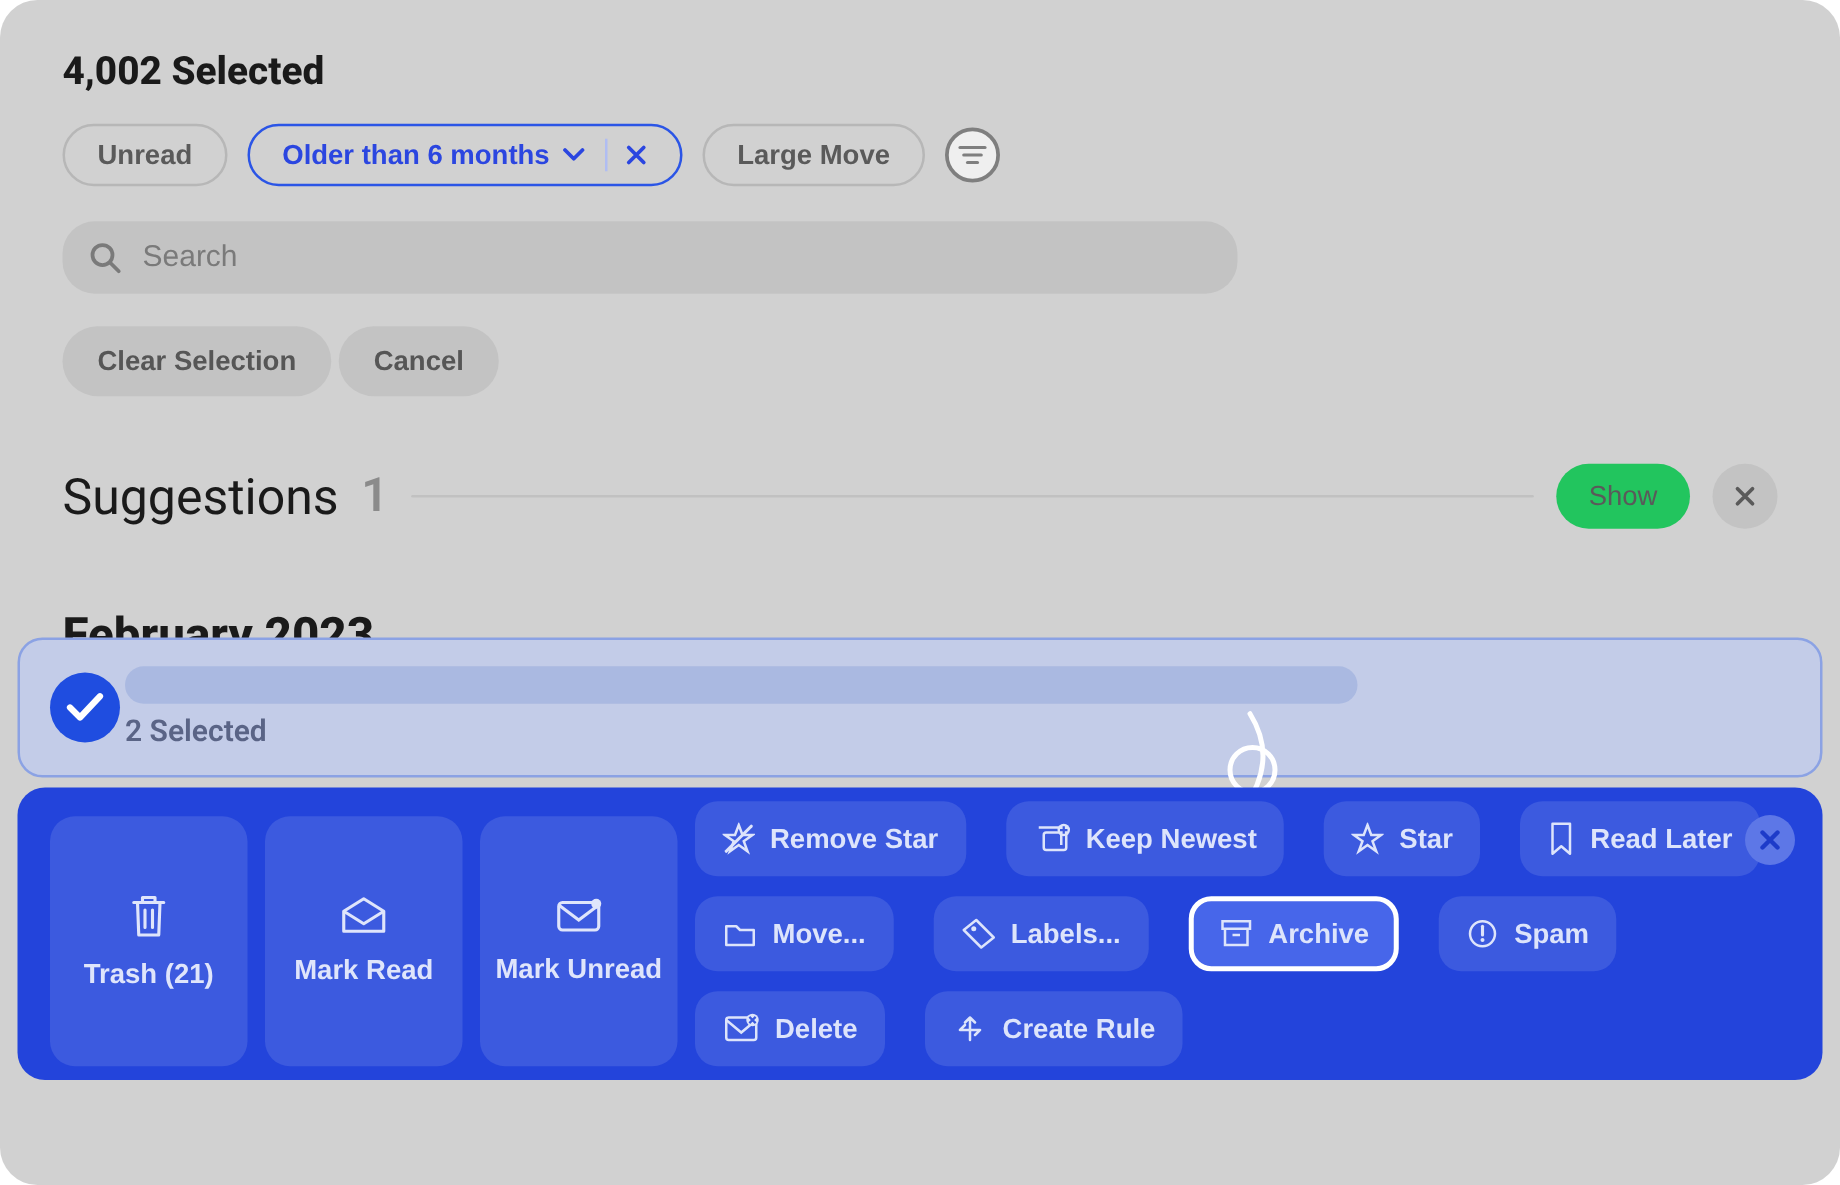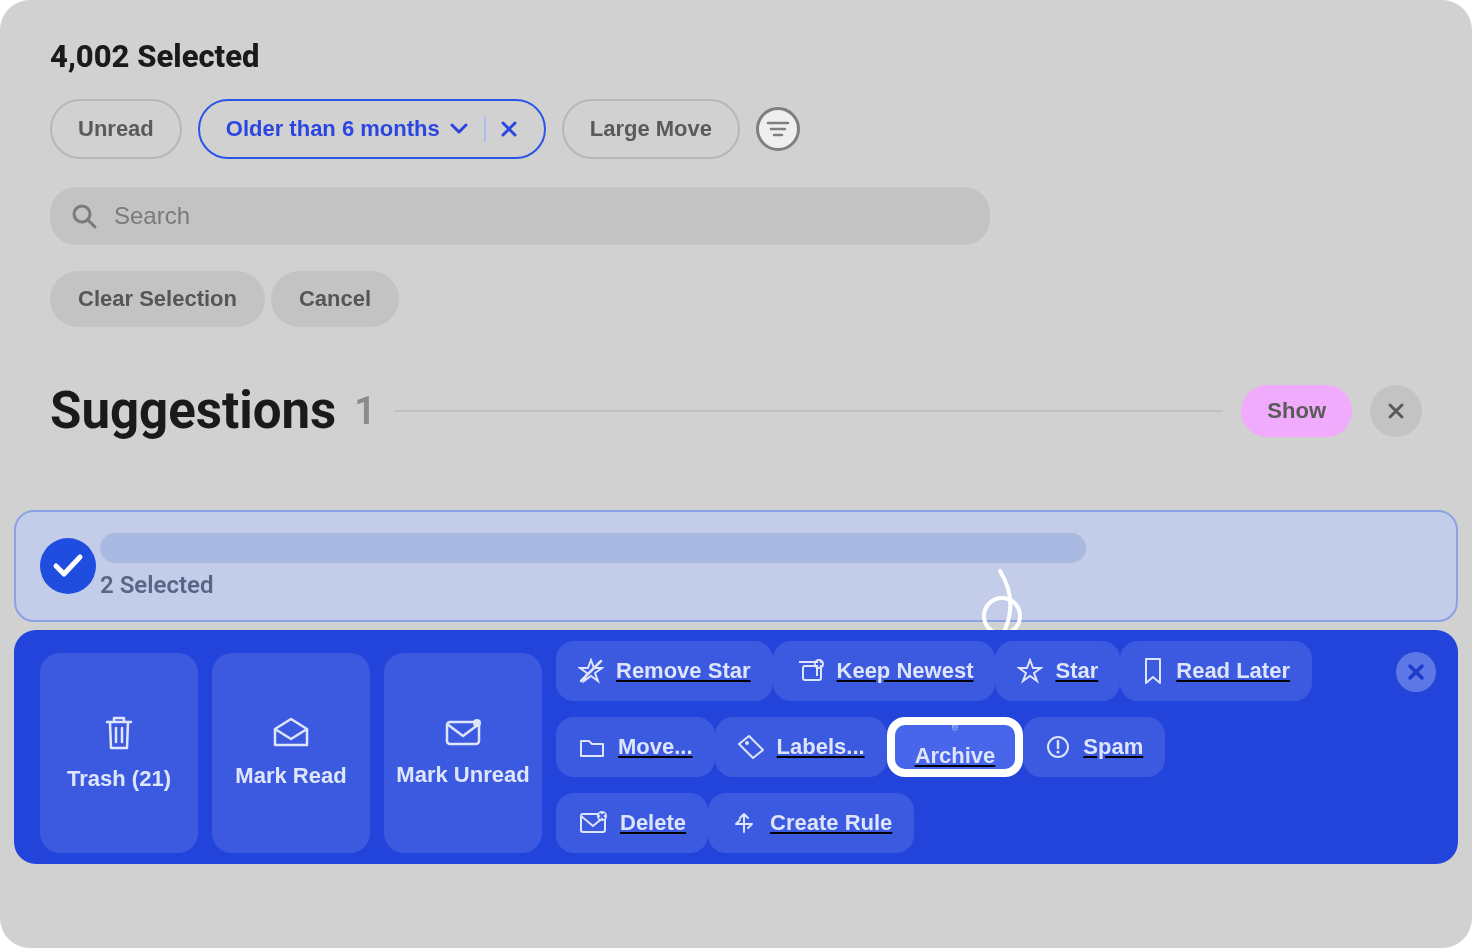--- a/index.html
+++ b/index.html
@@ -14,21 +14,21 @@
     background:#d1d1d1;
     border-radius:30px;
   }
   .content { padding:28px 50px 0 50px; }
   .page-title {
     font-size:31px; font-weight:800; color:#1a1a1a; margin:10px 0 24px 0;
   }
   .filter-row { display:flex; align-items:center; gap:16px; margin-bottom:28px; }
   .pill {
     display:inline-flex; align-items:center; gap:10px;
-    height:60px; padding:0 26px;
+    height:50px; padding:0 26px;
     border-radius:999px; border:2px solid #b7b7b7;
     font-size:22px; font-weight:600; color:#5a5a5a;
     background:transparent;
   }
   .pill-active {
     border-color:#2b55e6; color:#2b46e0; background:transparent;
   }
   .pill-active .sep { width:2px; height:26px; background:#b0bdf2; margin:0 4px 0 6px; }
   .pill-active .x { color:#2b46e0; font-size:22px; font-weight:700; }
   .chev { font-size:18px; color:#2b46e0; }
@@ -47,27 +47,27 @@
     font-size:24px; color:#6a6a6a; font-weight:500;
   }
   .search-bar input::placeholder { color:#7a7a7a; }
   .sel-row { display:flex; gap:6px; margin-bottom:54px; }
   .gray-pill {
     background:#c3c3c3; border:0; border-radius:999px;
     height:56px; padding:0 28px; font-size:22px; font-weight:600; color:#565656;
   }
   .sugg-row { display:flex; align-items:center; gap:18px; margin-bottom:64px; }
   .sugg-title {
-    font-size:51px; font-weight:700; color:#1a1a1a;
+    font-size:40px; font-weight:400; color:#1a1a1a;
   }
   .sugg-count { font-size:38px; font-weight:600; color:#8b8b8b; }
   .divider { flex:1; height:2px; background:#c1c1c1; border-radius:1px; }
   .show-btn {
-    background:#f0abfc; border:0; border-radius:999px;
-    height:52px; padding:0 26px; font-size:22px; font-weight:700; color:#5a5a5a;
+    background:#22c55e; border:0; border-radius:999px;
+    height:52px; padding:0 26px; font-size:22px; font-weight:400; color:#5a5a5a;
   }
   .close-circ {
     width:52px; height:52px; border-radius:50%; background:#c3c3c3;
     display:flex; align-items:center; justify-content:center; border:0;
   }
   .month-title {
     font-size:38px; font-weight:800; color:#1a1a1a; margin-bottom:28px;
   }
   .selected-card {
     position:absolute; left:14px; right:14px; top:510px; height:112px;
@@ -88,30 +88,30 @@
   }
   .big-btn {
     width:158px; height:200px; border-radius:20px;
     background:#3c5adf; color:#dfe5fb;
     display:flex; flex-direction:column; align-items:center; justify-content:center; gap:14px;
     font-size:22px; font-weight:700; border:0;margin-top:12px;
   }
   .small-grid {
     display:flex; flex-direction:column; gap:16px; flex:1;
   }
-  .small-row { display:flex; gap:0;text-decoration:underline; }
+  .small-row { display:flex; gap:32px; }
   .chip {
     display:inline-flex; align-items:center; gap:12px;
     height:60px; padding:0 22px; border-radius:18px;
     background:#3c5adf; color:#dde4fb;
     font-size:22px; font-weight:700; border:0;
     white-space:nowrap;
   }
   .chip.highlight {
-    background:#4766ea; border:8px solid #ffffff; padding:0 20px;flex-direction:column;
+    background:#4766ea; border:4px solid #ffffff; padding:0 20px;
   }
   .close-action {
     width:40px; height:40px; border-radius:50%;
     background:#5d77e7; display:flex; align-items:center; justify-content:center;
     position:absolute; right:22px; top:22px; border:0;
   }
   .arrow-annot {
     position:absolute; top:566px; left:940px; width:90px; height:150px;
     pointer-events:none;
   }

